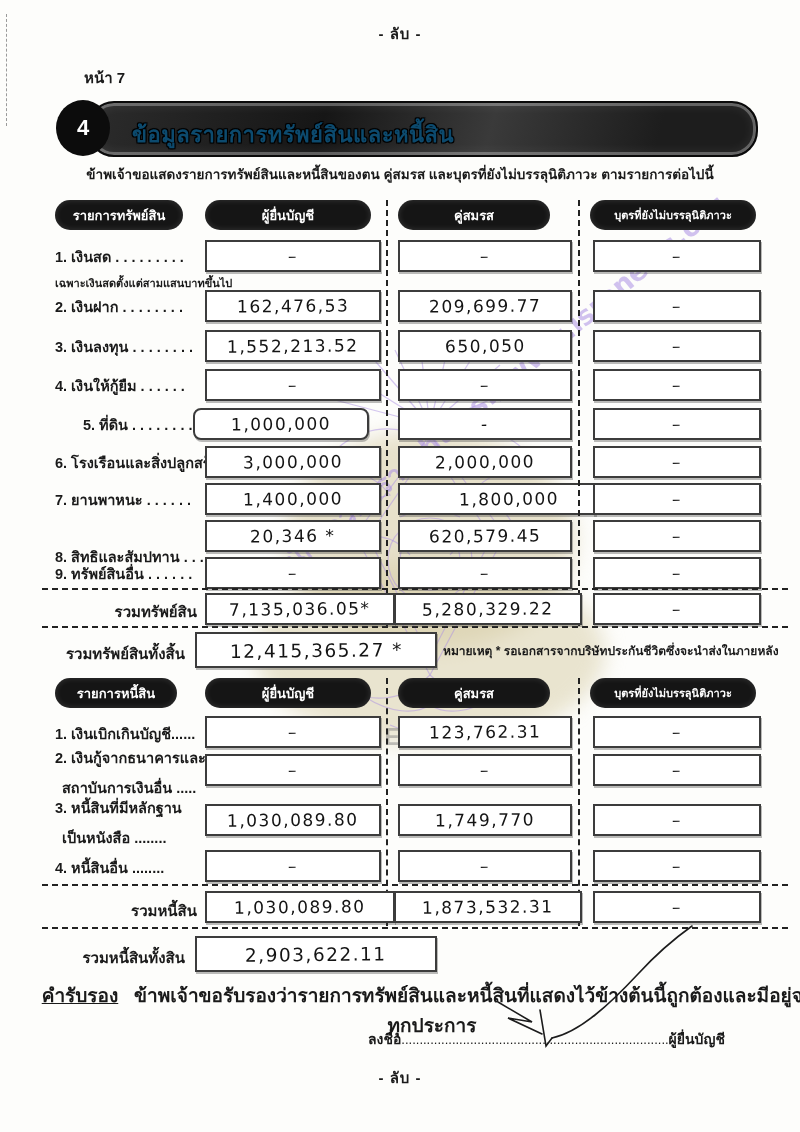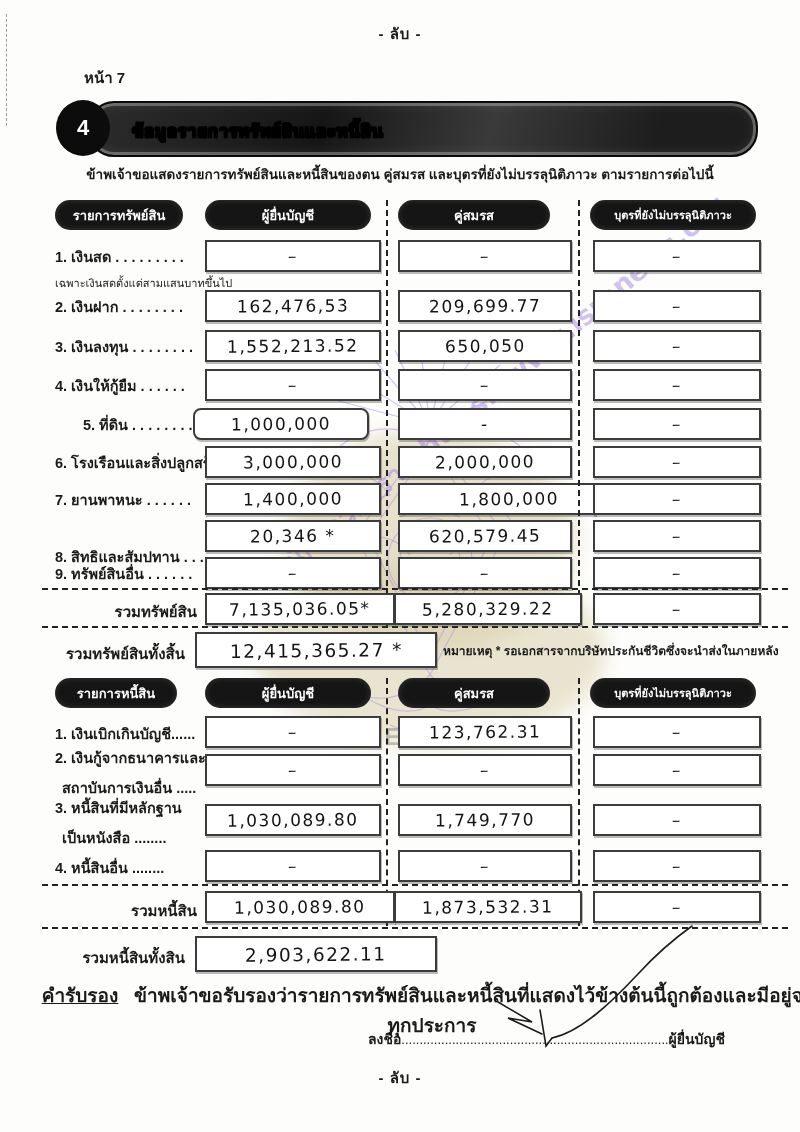--- a/index.html
+++ b/index.html
@@ -16,34 +16,34 @@
     background:linear-gradient(105deg,#2c2c2c,#161616 35%,#3a3a3a 60%,#1d1d1d 85%);
     border:2px solid #0a0a0a;
     box-shadow:inset 0 0 0 3px rgba(255,255,255,.28), inset 0 0 14px rgba(255,255,255,.12);
   }
   .banner-num{
     position:absolute;left:56px;top:100px;width:54px;height:56px;border-radius:50%;
     background:#0c0c0c;color:#fff;font-size:22px;font-weight:bold;
     display:flex;align-items:center;justify-content:center;z-index:3;
   }
   .banner-title{
-    position:absolute;left:132px;top:117px;z-index:3;color:#000000;font-size:17px;font-weight:bold;
+    position:absolute;left:132px;top:117px;z-index:3;color:#0c4a6e;font-size:22px;font-weight:bold;
     text-shadow:0 0 2px #000,1px 1px 0 #000,-1px 1px 0 #000,1px -1px 0 #000,-1px -1px 0 #000;
     letter-spacing:.5px;
   }
   .intro{position:absolute;left:0;top:163px;width:100%;text-align:center;font-size:13.5px;font-weight:bold;}
   
   .pill{
     position:absolute;height:30px;border-radius:15px;background:#151515;color:#fff;
     display:flex;align-items:center;justify-content:center;font-weight:bold;
     box-shadow:inset 0 0 6px rgba(255,255,255,.15);
   }
   
   .rlabel{position:absolute;left:55px;width:165px;font-size:14.5px;font-weight:bold;white-space:nowrap;}
-  .smallnote{position:absolute;left:55px;font-size:11px;font-weight:normal;}
+  .smallnote{position:absolute;left:55px;font-size:11px;font-weight:bold;}
   .vbox{
     position:absolute;height:28px;background:#fff;border:2px solid #3c3c3c;
     box-shadow:1px 2px 0 rgba(60,60,60,.35);
     display:flex;align-items:center;justify-content:center;
   }
   .hand{
     font-family:"DejaVu Sans",sans-serif;font-size:17px;letter-spacing:1.5px;color:#141414;
     transform:rotate(-.6deg);white-space:nowrap;
   }
   .hand.big{font-size:18.5px;}

